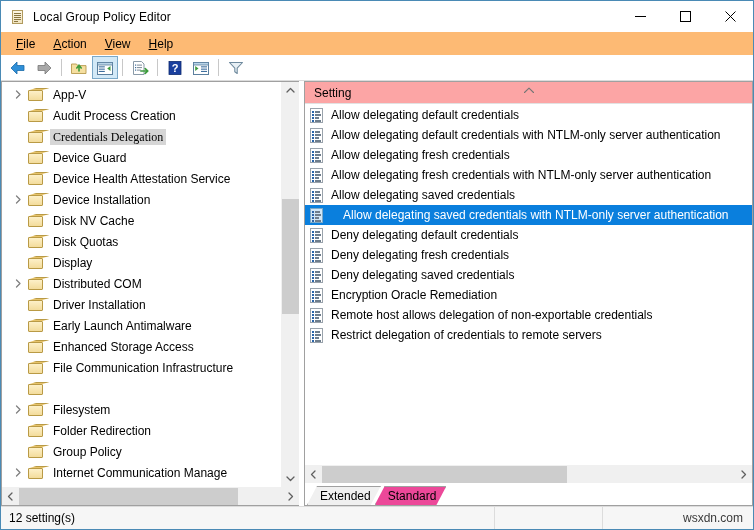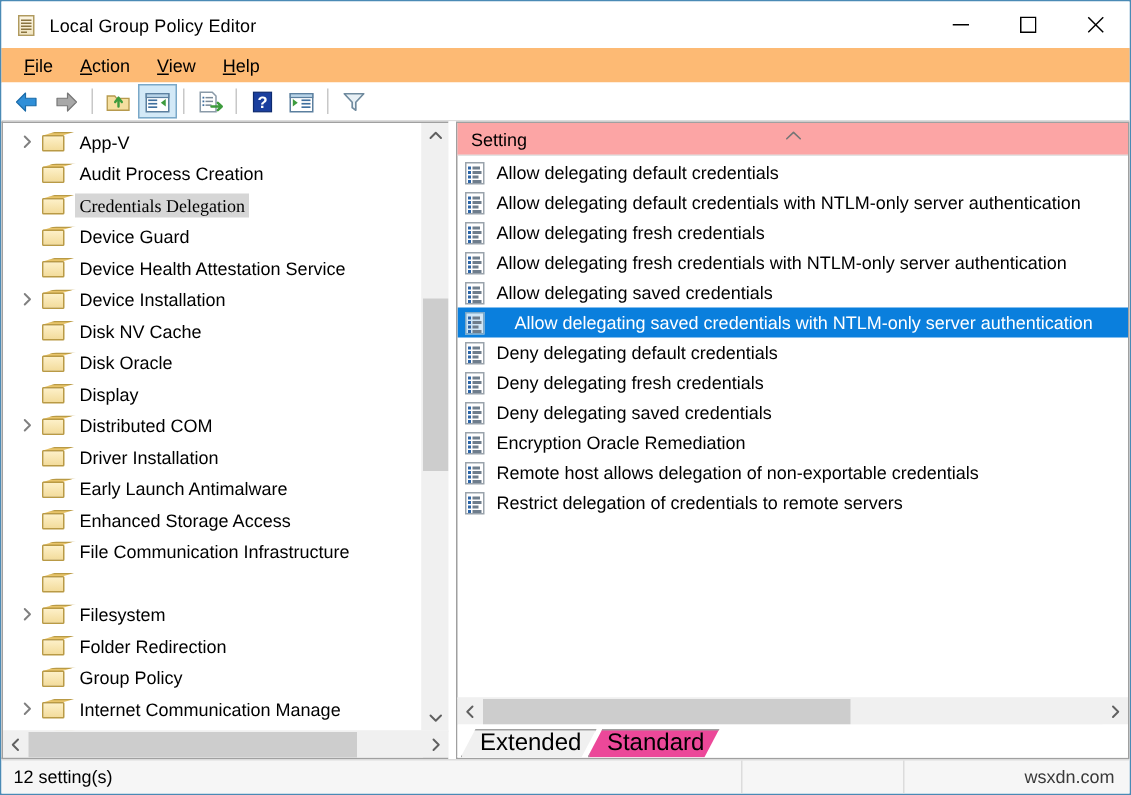--- a/index.html
+++ b/index.html
@@ -154,21 +154,21 @@
   
   .tabs-row{
     height:22px;min-height:22px;display:flex;align-items:flex-end;
     background:#ffffff;padding-left:2px;position:relative;
   }
   .tabs-row .tabline{
     position:absolute;left:0;right:0;bottom:0;height:1px;background:#ffffff;
   }
   .tab{
     position:relative;height:19px;display:flex;align-items:center;
-    font-size:16px;color:#000;padding:0 9px 0 12px;box-sizing:border-box;
+    font-size:12px;color:#000;padding:0 9px 0 12px;box-sizing:border-box;
     background:#f0f0f0;border:1px solid #a0a0a0;border-bottom:none;
     margin-right:-6px;
     clip-path:polygon(10px 0, 100% 0, calc(100% - 10px) 100%, 0 100%);
   }
   .tab.active{background:#ec4899;z-index:3;}
   
   .statusbar{
     height:22px;min-height:22px;display:flex;align-items:center;
     border-top:1px solid #dcdcdc;background:#f6f6f6;font-size:12px;color:#000;
   }
@@ -374,21 +374,21 @@
                 </span>
               <span class="tree-label">Disk NV Cache</span>
             </div>
 
             <div class="tree-row">
               <span class="twisty"></span>
               <span class="folder">
                   <span class="tab"></span>
                   <span class="bdy"></span>
                 </span>
-              <span class="tree-label">Disk Oracle</span>
+              <span class="tree-label">Disk Quotas</span>
             </div>
 
             <div class="tree-row">
               <span class="twisty"></span>
               <span class="folder">
                   <span class="tab"></span>
                   <span class="bdy"></span>
                 </span>
               <span class="tree-label">Display</span>
             </div>

